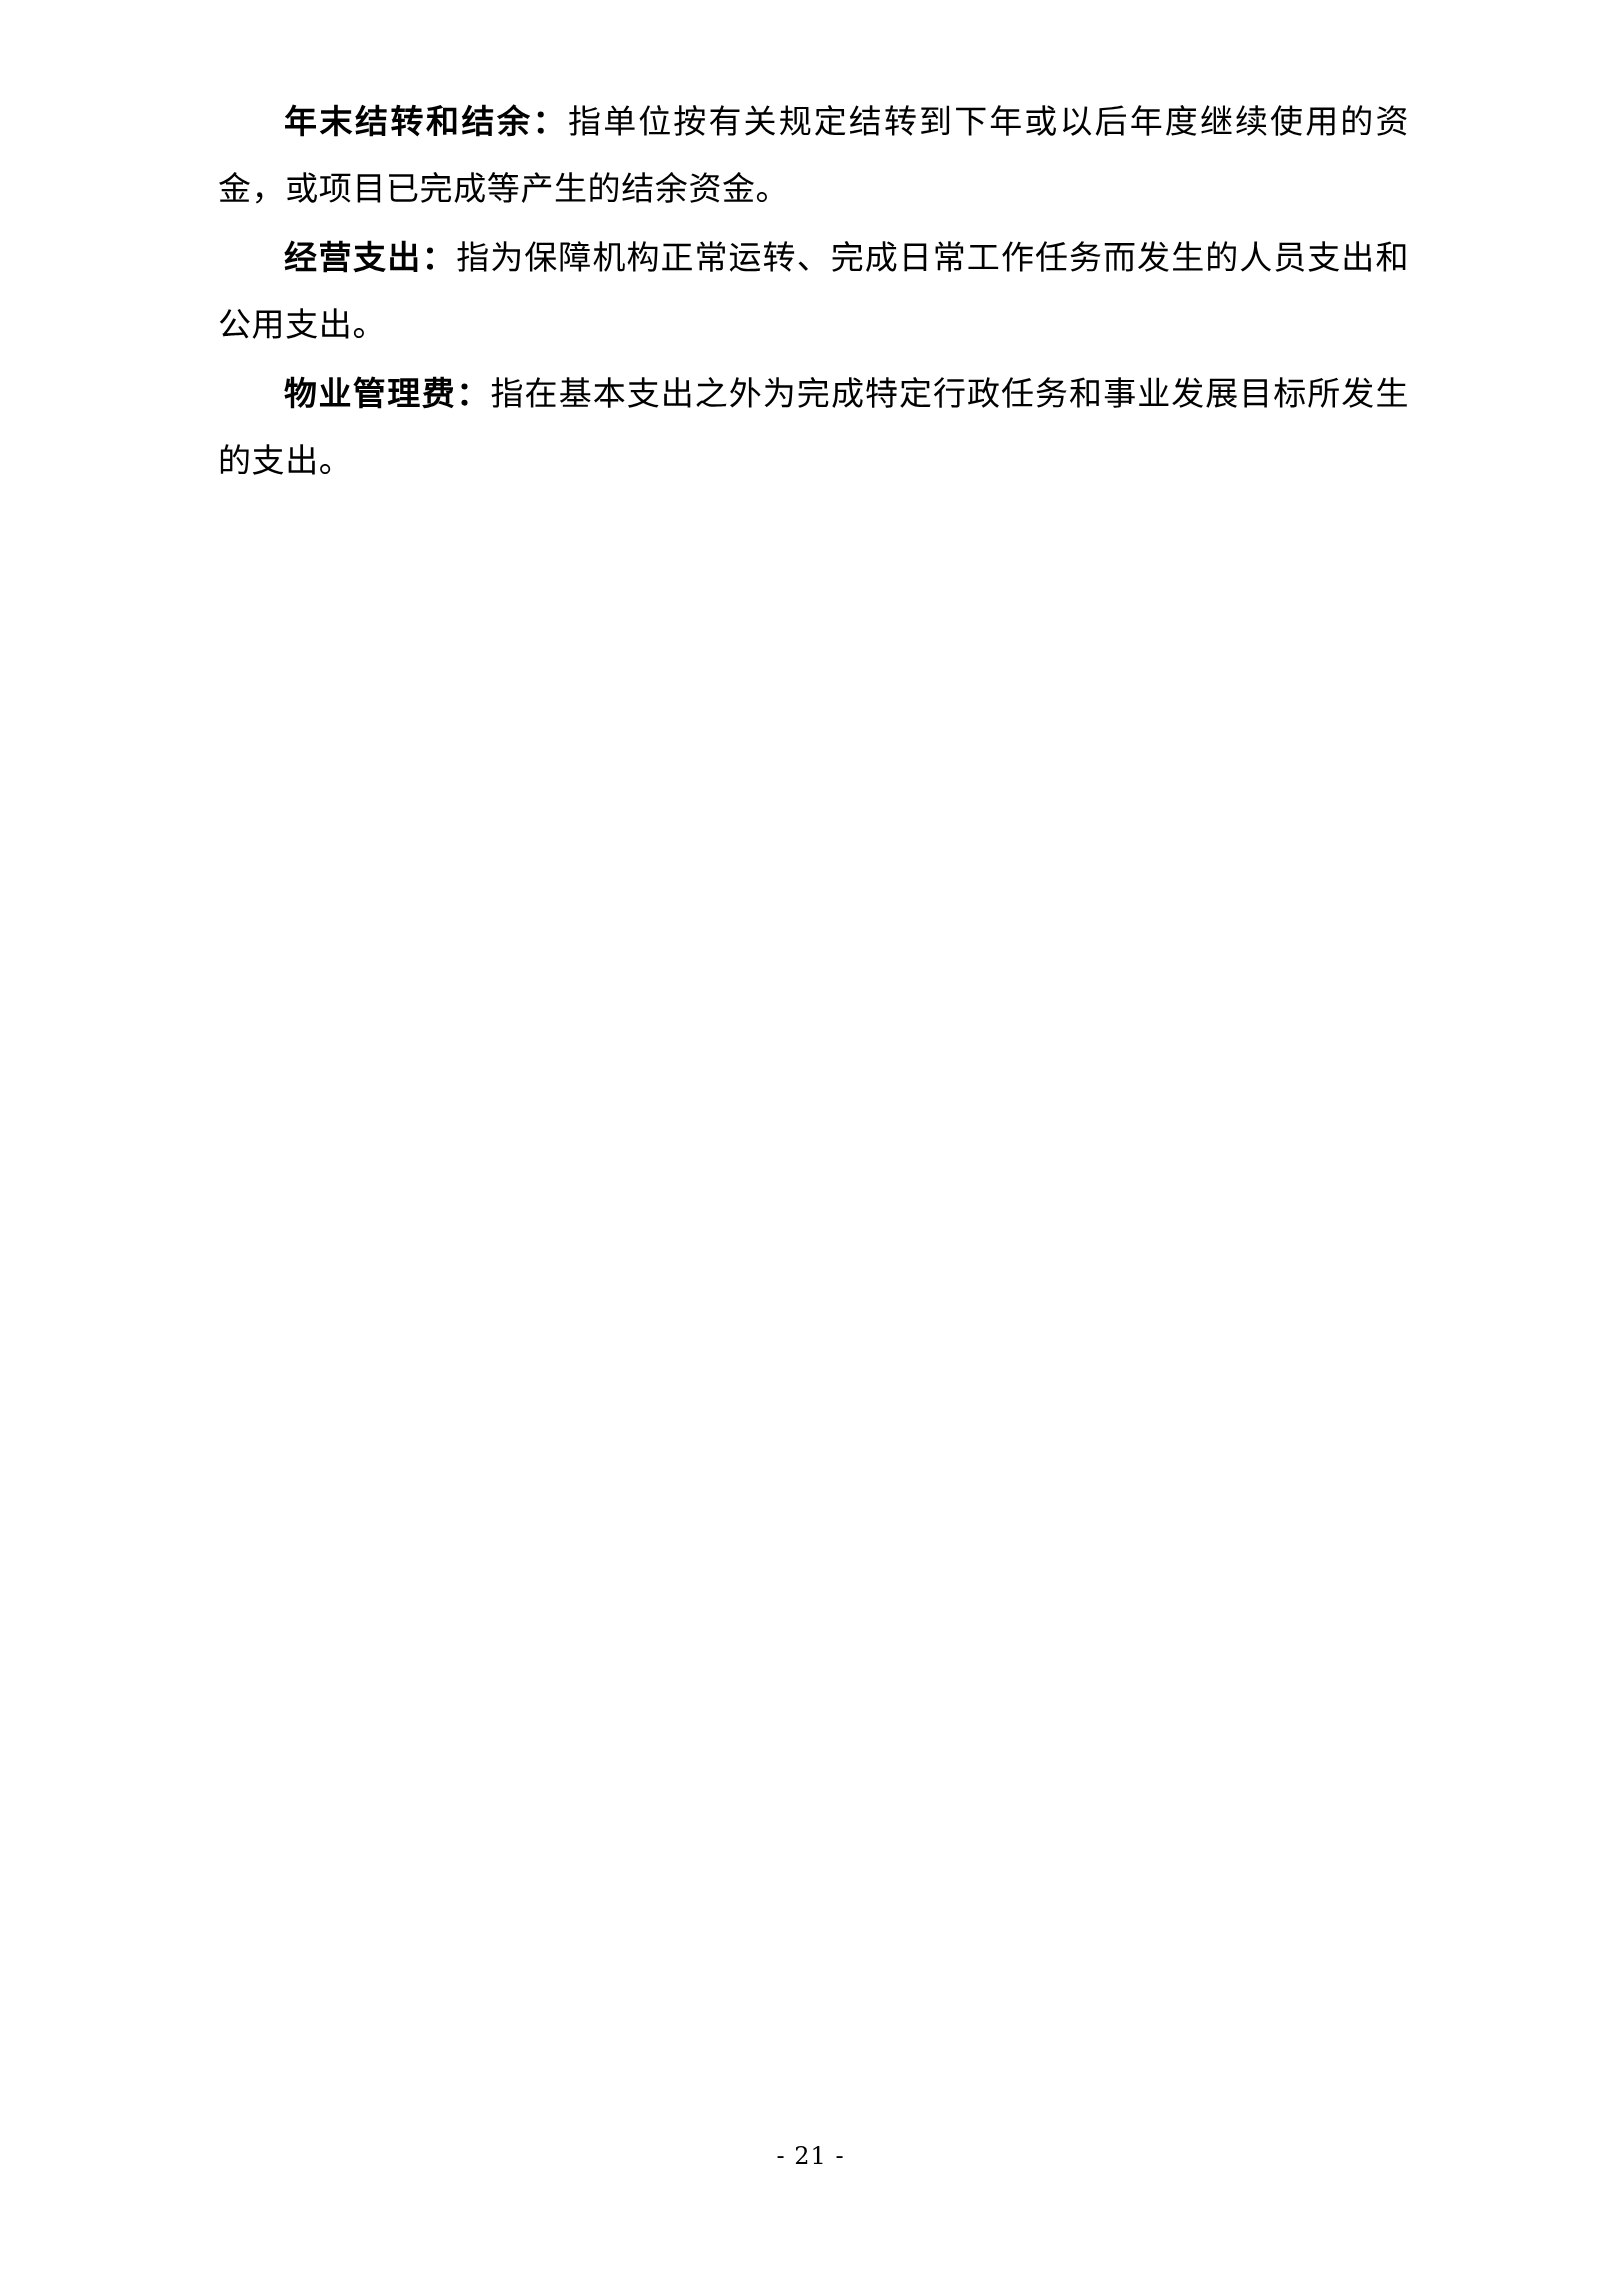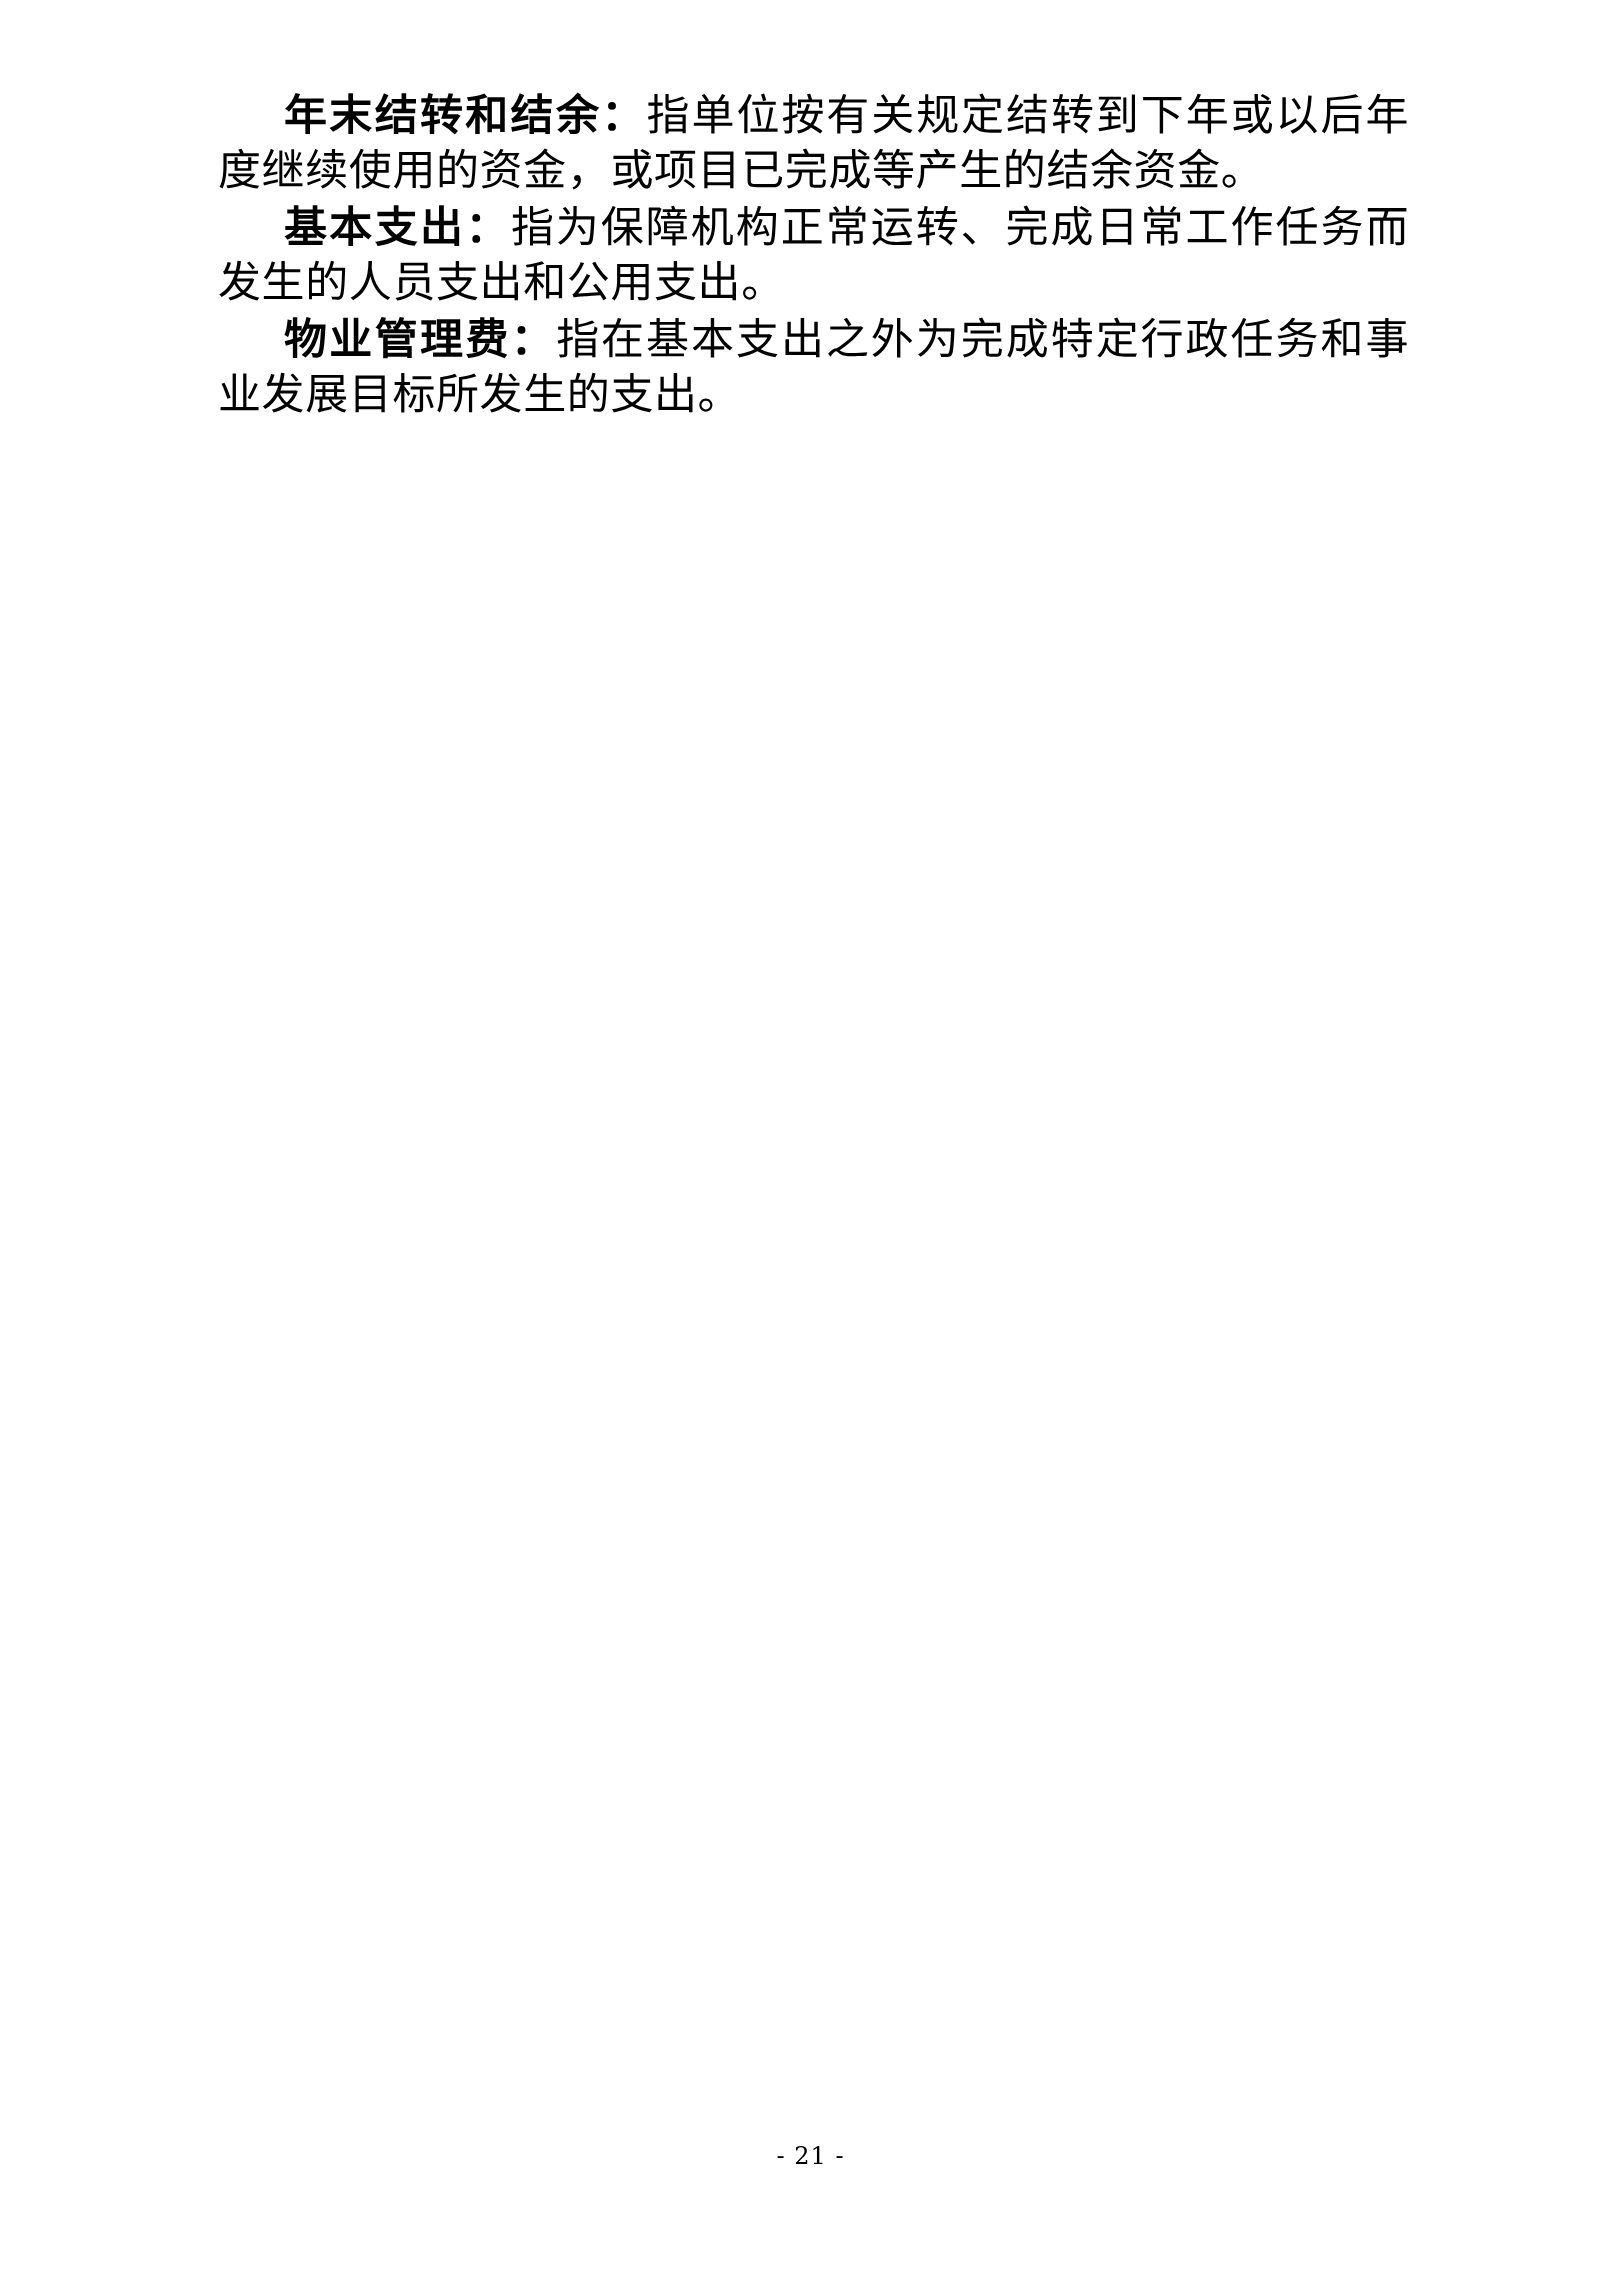--- a/index.html
+++ b/index.html
@@ -22,22 +22,22 @@
     height: 2293px;
     background: #ffffff;
   }
   .content {
     position: absolute;
     left: 218px;
     top: 88px;
     width: 1191px;
   }
   .para {
-    font-size: 43px;
-    line-height: 55px;
+    font-size: 33px;
+    line-height: 67px;
     text-align: justify;
     text-justify: inter-ideograph;
     text-indent: 66px;
     margin: 0 0 0 0;
     letter-spacing: 0.6px;
     font-weight: 400;
   }
   .para + .para {
     margin-top: 2px;
   }
@@ -59,21 +59,21 @@
 <body>
 
 <div class="page">
   <div class="content">
 
     <p class="para">
       <span class="term">年末结转和结余：</span><span>指单位按有关规定结转到下年或以后年度继续使用的资金，或项目已完成等产生的结余资金。</span>
     </p>
 
     <p class="para">
-      <span class="term">基本支出：</span><span>指为保障机构正常运转、完成日常工作任务而发生的人员支出和公用支出。</span>
+      <span class="term">经营支出：</span><span>指为保障机构正常运转、完成日常工作任务而发生的人员支出和公用支出。</span>
     </p>
 
     <p class="para">
       <span class="term">物业管理费：</span><span>指在基本支出之外为完成特定行政任务和事业发展目标所发生的支出。</span>
     </p>
 
 
 
 
   </div>

